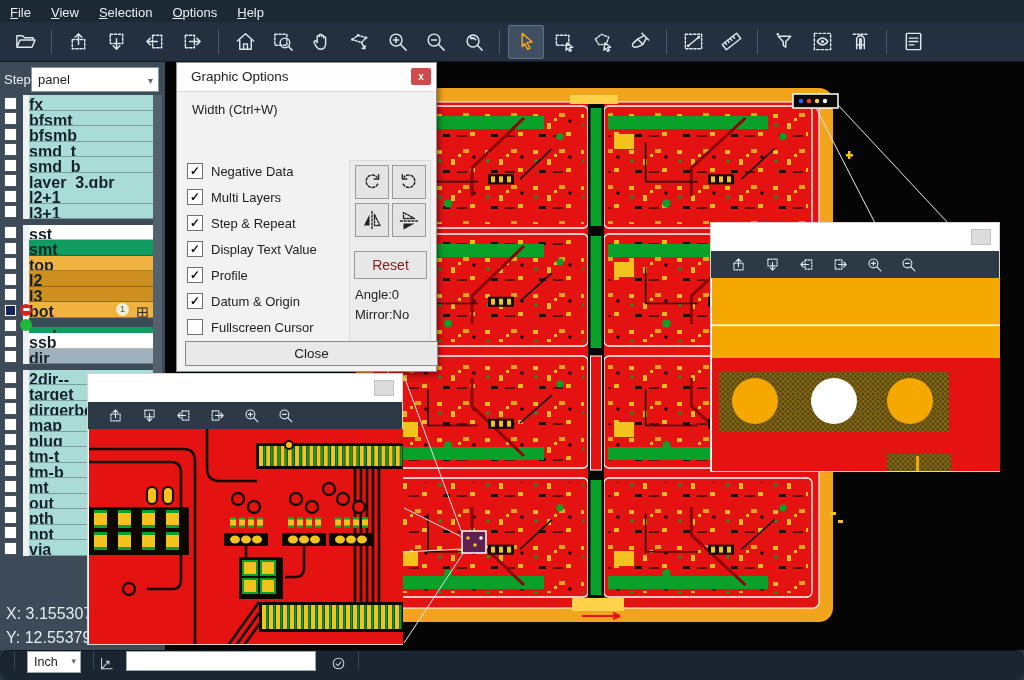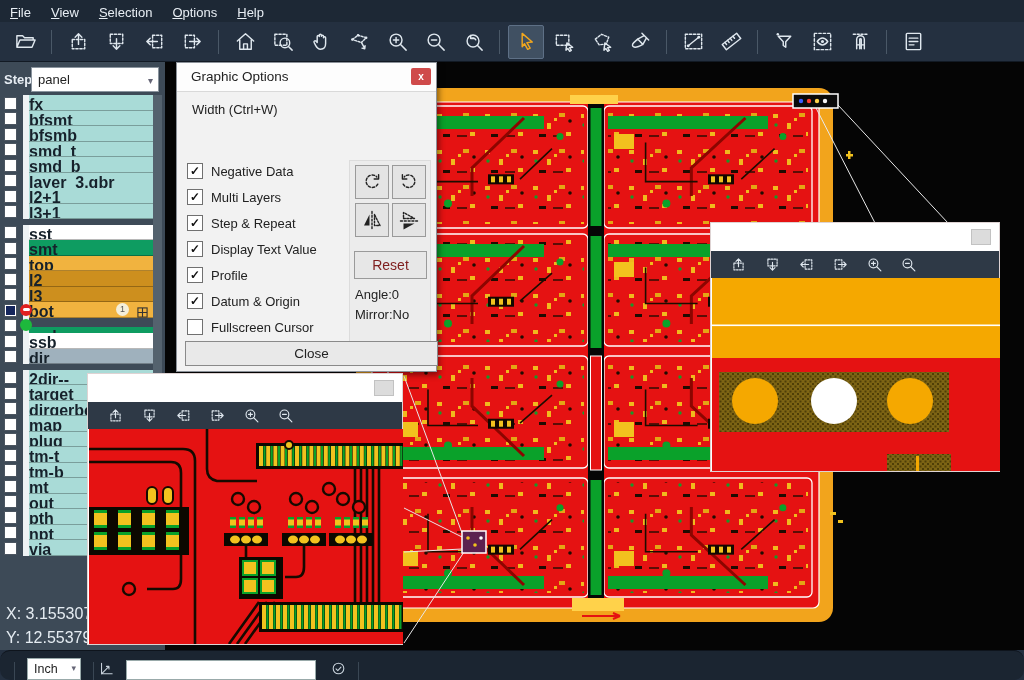--- a/index.html
+++ b/index.html
@@ -17,21 +17,21 @@
   #toolbar{left:0;top:22px;width:1024px;height:40px;background:#243040;border-bottom:1px solid #121a24;
            display:flex;align-items:center;padding-left:6px;box-sizing:border-box;z-index:7;}
   .tbtn{width:34px;height:32px;display:flex;align-items:center;justify-content:center;color:#dfe7ee;
         border:1px solid transparent;border-radius:2px;margin:0 1px;}
   .tbtn.active{background:#405062;border-color:#5e7086;color:#f2a71e;}
   .tsep{width:1px;height:24px;background:#4a5867;margin:0 7px;}
 
   
   #sidebar{left:0;top:62px;width:165px;height:588px;background:#3d4a57;z-index:2;overflow:hidden;}
   #steprow{position:absolute;left:0;top:3px;width:165px;height:28px;}
-  #steplabel{position:absolute;left:4px;top:7px;color:#e8eef4;font-size:13px;font-weight:bold;}
+  #steplabel{position:absolute;left:4px;top:7px;color:#e8eef4;font-size:13px;}
   #stepcombo{position:absolute;left:31px;top:2px;width:128px;height:25px;background:#fff;border:1px solid #8a949e;
              box-sizing:border-box;font-size:13px;color:#222;display:flex;align-items:center;padding-left:6px;}
   #stepcombo .chev{position:absolute;right:5px;top:7px;color:#667;font-size:10px;}
   .lrow-check{position:absolute;left:4px;width:11px;height:11px;background:#fff;border:1.5px solid #4b5560;}
   .lrow-check .fill{position:absolute;left:1px;top:1px;right:1px;bottom:1px;background:#15265c;}
   .lrow-strip{position:absolute;left:23px;width:6px;background:#eef2f4;}
   .lrow-cell{position:absolute;left:29px;width:124px;box-sizing:border-box;border-bottom:1px solid rgba(0,0,0,.28);
              font-size:16px;color:#16212b;font-weight:bold;padding:1px 0 0 0;overflow:hidden;white-space:nowrap;}
   .lrow-ind{position:absolute;left:20px;width:12px;height:12px;border-radius:50%;z-index:1;}
   .lrow-ind .dash{position:absolute;left:2.5px;top:4.5px;width:7px;height:3px;background:#fff;border-radius:2px;}
@@ -72,21 +72,21 @@
   .popup .ptitle{position:absolute;left:0;top:0;right:0;height:28px;background:#fff;}
   .popup .pbtn{position:absolute;top:6px;right:8px;width:18px;height:14px;background:#dcdcdc;border:1px solid #c2c2c2;}
   .popup .ptools{position:absolute;left:0;top:28px;right:0;height:27px;background:#2e3946;display:flex;align-items:center;padding-left:10px;}
   .popup .ptools .tbtn{width:26px;height:24px;color:#dfe7ee;margin:0 3px;}
   .popup .pcontent{position:absolute;left:1px;right:1px;bottom:1px;}
   #popup-right{left:710px;top:222px;width:290px;height:250px;z-index:3;}
   #popup-left{left:87px;top:373px;width:316px;height:272px;z-index:5;}
 
   
   #statusbar{left:0;top:650px;width:1024px;height:30px;background:#1b2531;border-top:1px solid #0e141c;
-             box-sizing:border-box;z-index:8;display:flex;align-items:flex-end;border-radius:10px;}
+             box-sizing:border-box;z-index:8;display:flex;align-items:flex-start;border-radius:10px;}
   .ssep{width:1px;height:18px;background:#3a4754;}
   #unitcombo{width:54px;height:22px;background:#fff;border:1px solid #9aa;box-sizing:border-box;margin:0 12px;
              font-size:12.5px;color:#222;display:flex;align-items:center;padding-left:6px;position:relative;}
   #unitcombo .chev{position:absolute;right:4px;top:4px;color:#667;font-size:9px;}
   #cmdinput{width:190px;height:20px;background:#fff;border:1px solid #9aa;box-sizing:border-box;margin:0 10px 0 8px;
             font-size:12px;color:#222;padding:0 4px;font-family:"Liberation Sans",sans-serif;}
   #statustext{color:#f0a21c;font-size:14.5px;letter-spacing:.2px;margin-left:12px;white-space:nowrap;}
   .sicon{color:#c8d2db;display:flex;align-items:center;justify-content:center;width:24px;height:24px;}
 </style>
 </head>

